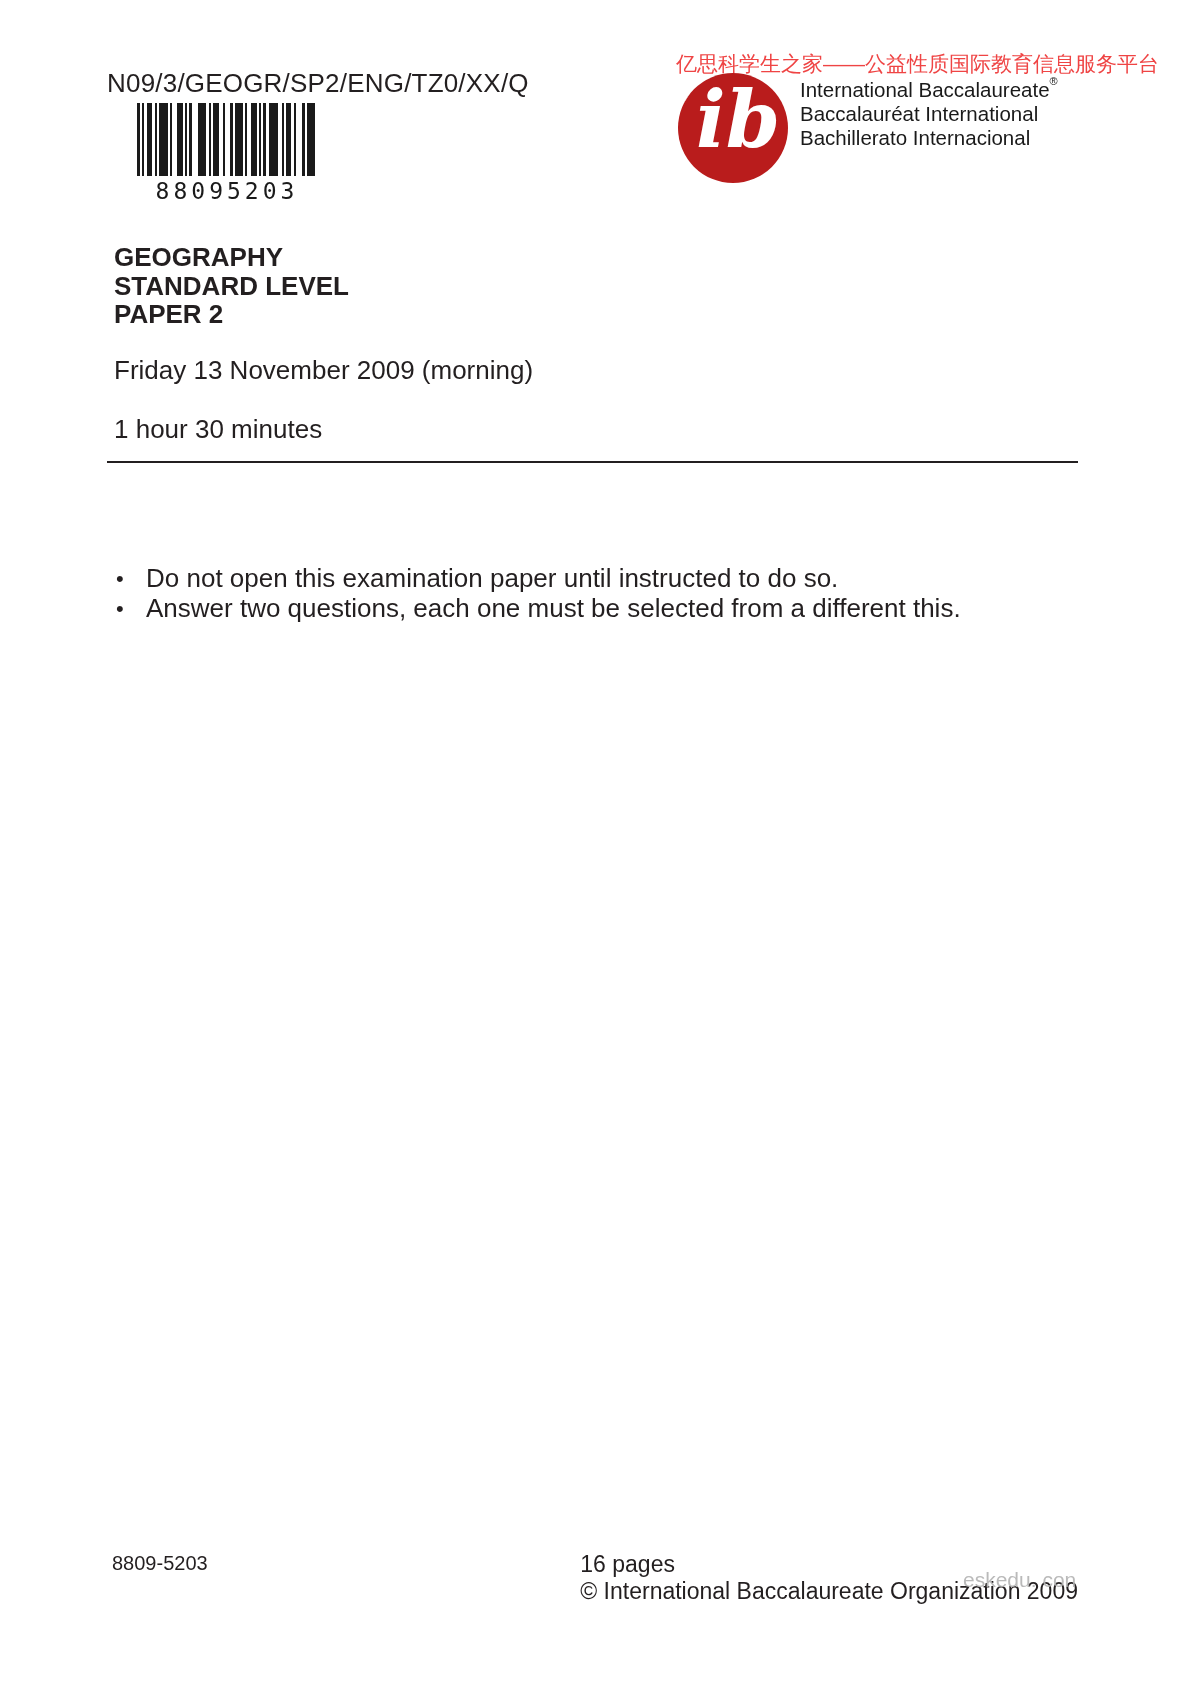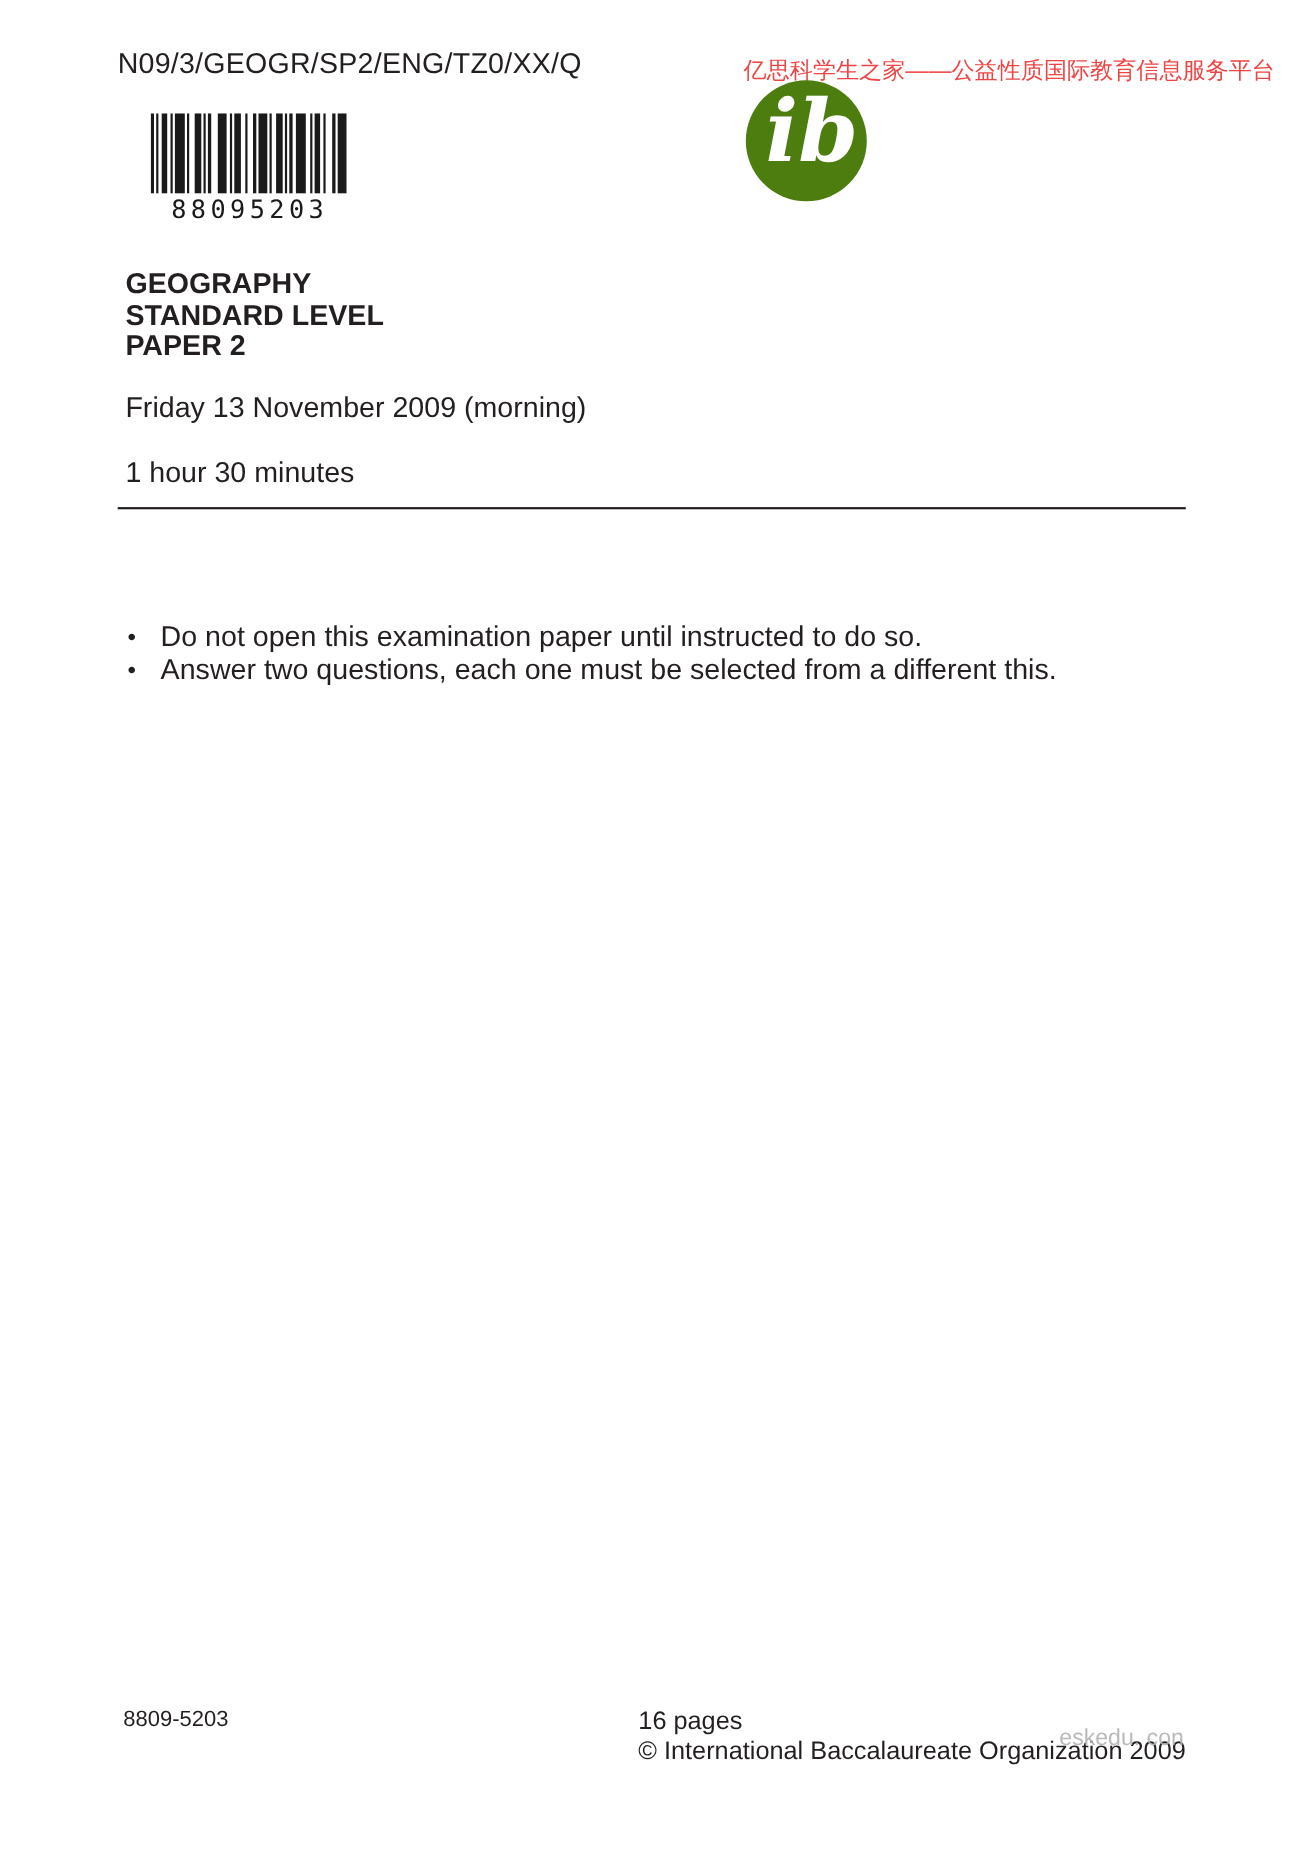--- a/index.html
+++ b/index.html
@@ -7,34 +7,34 @@
   body { font-family: "Liberation Sans", sans-serif; color: #231f20; }
   .page {
     position: relative;
     width: 1191px;
     height: 1684px;
     background: #ffffff;
     overflow: hidden;
   }
   .abs { position: absolute; }
 
-  .paper-code { left: 107px; top: 42px; font-size: 26px; letter-spacing: 0.2px; }
+  .paper-code { left: 107px; top: 68px; font-size: 26px; letter-spacing: 0.2px; }
 
   .wm-top {
     left: 676px; top: 50px; font-size: 21px; color: #ef4444;
     white-space: nowrap; z-index: 1;
   }
   .wm-bottom {
     left: 963px; top: 1568px; font-size: 21px; color: #b3b3b3;
     white-space: nowrap; z-index: 3; opacity: 0.9;
   }
 
   .ib-logo-circle {
     left: 678px; top: 73px; width: 110px; height: 110px;
-    background: #4d7c0f; border-radius: 50%; z-index: 2; overflow: hidden;
+    background: #b91c1c; border-radius: 50%; z-index: 2; overflow: hidden;
   }
   .ib-monogram {
     position: absolute; left: 18px; top: 8px;
     font-family: "DejaVu Serif", serif; font-style: italic; font-weight: 700;
     font-size: 78px; line-height: 1; color: #ffffff;
   }
   .ib-slash {
     position: absolute; left: -8px; top: 48px; width: 86px; height: 3px;
     background: #ffffff; transform: rotate(-58deg); transform-origin: left center;
   }
@@ -79,20 +79,25 @@
 
   <div class="abs paper-code">N09/3/GEOGR/SP2/ENG/TZ0/XX/Q</div>
 
   <div class="abs wm-top">亿思科学生之家——公益性质国际教育信息服务平台</div>
 
   <div class="abs ib-logo-circle">
     <div class="ib-slash"></div>
     <div class="ib-monogram">ib</div>
   </div>
 
+  <div class="abs ib-text">
+    <div><span>International Baccalaureate</span><span class="ib-reg">®</span></div>
+    <div>Baccalauréat International</div>
+    <div>Bachillerato Internacional</div>
+  </div>
 
   <div class="abs barcode-wrap">
     <div class="barcode">
         <div class="bar" style="width: 3px;"></div>
         <div class="space" style="width: 2px;"></div>
         <div class="bar" style="width: 2px;"></div>
         <div class="space" style="width: 3px;"></div>
         <div class="bar" style="width: 5px;"></div>
         <div class="space" style="width: 3px;"></div>
         <div class="bar" style="width: 2px;"></div>

